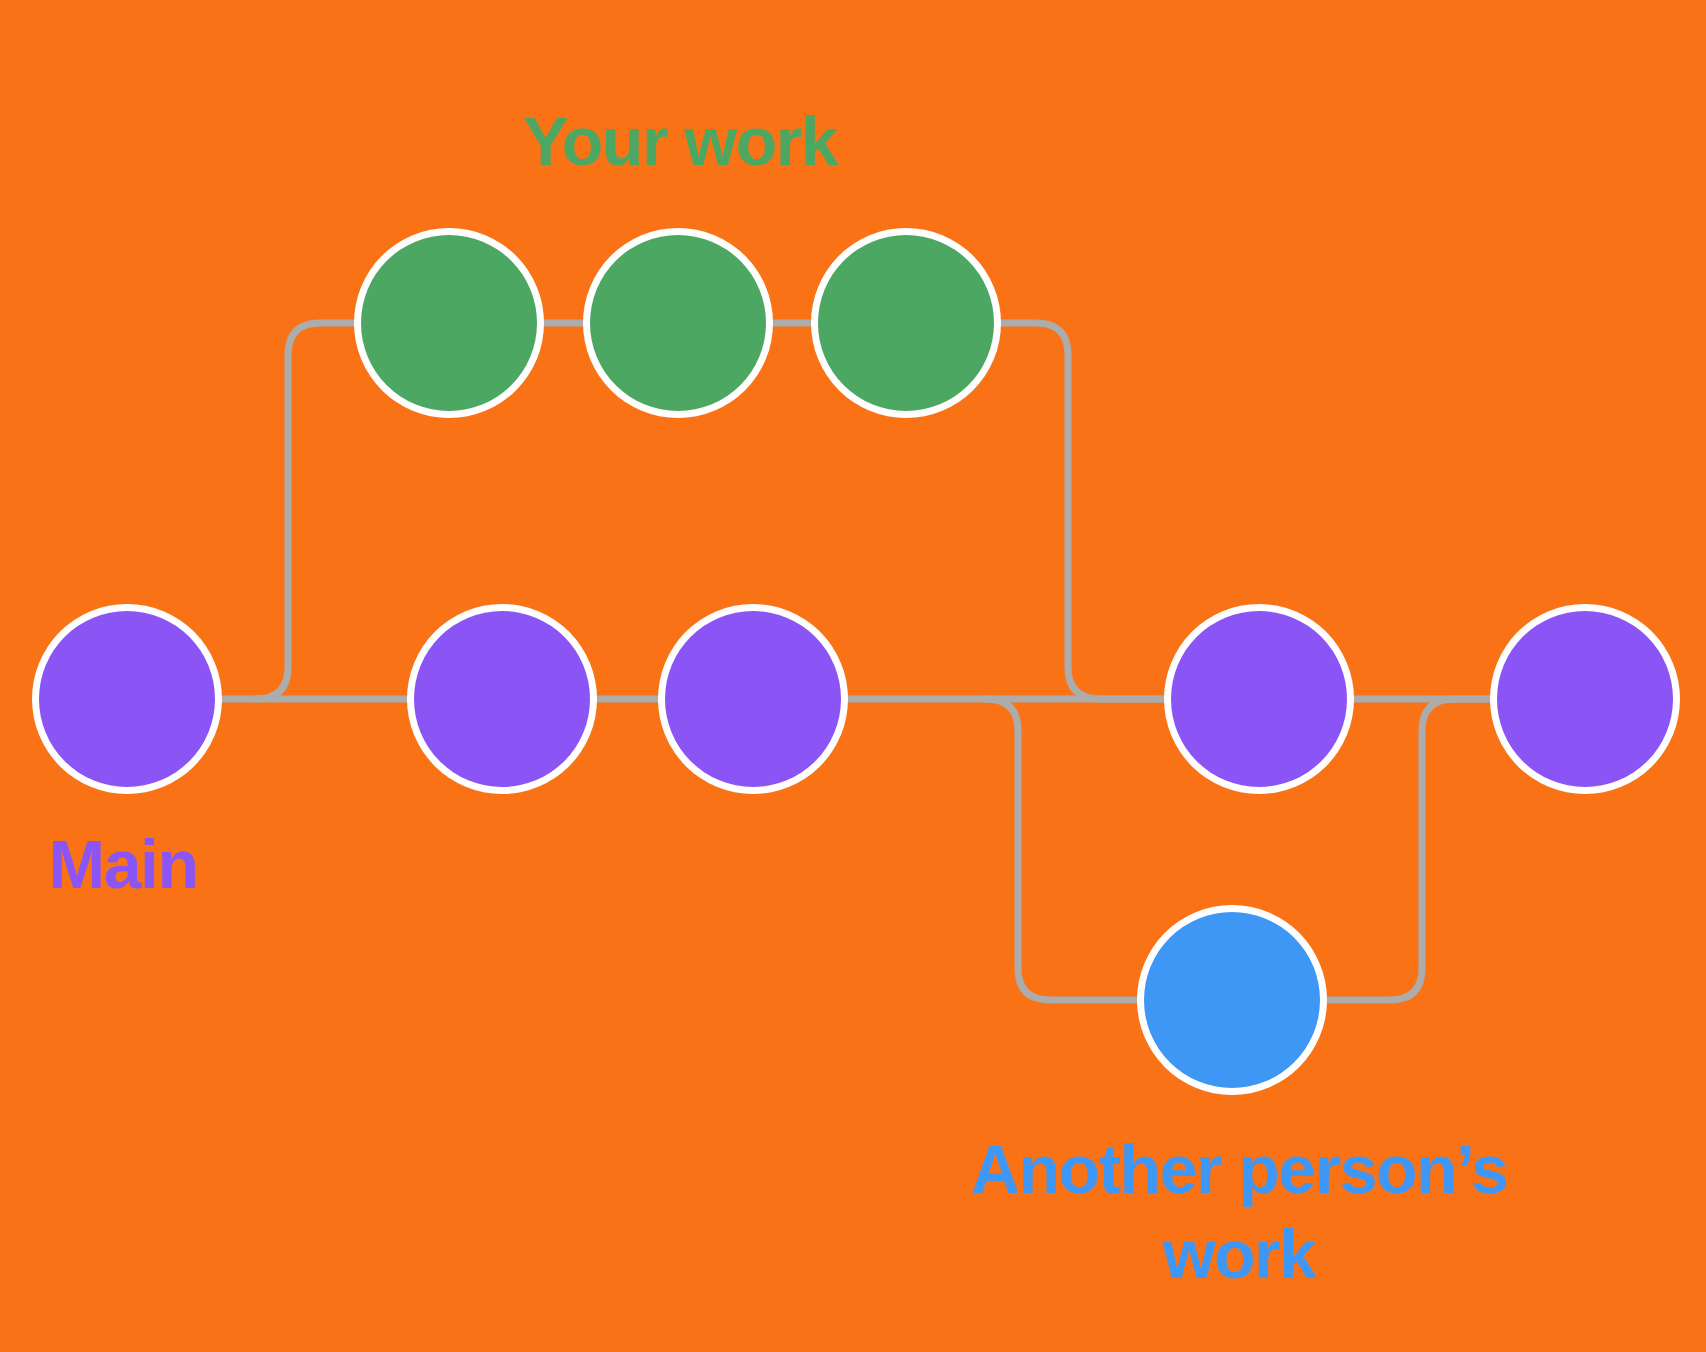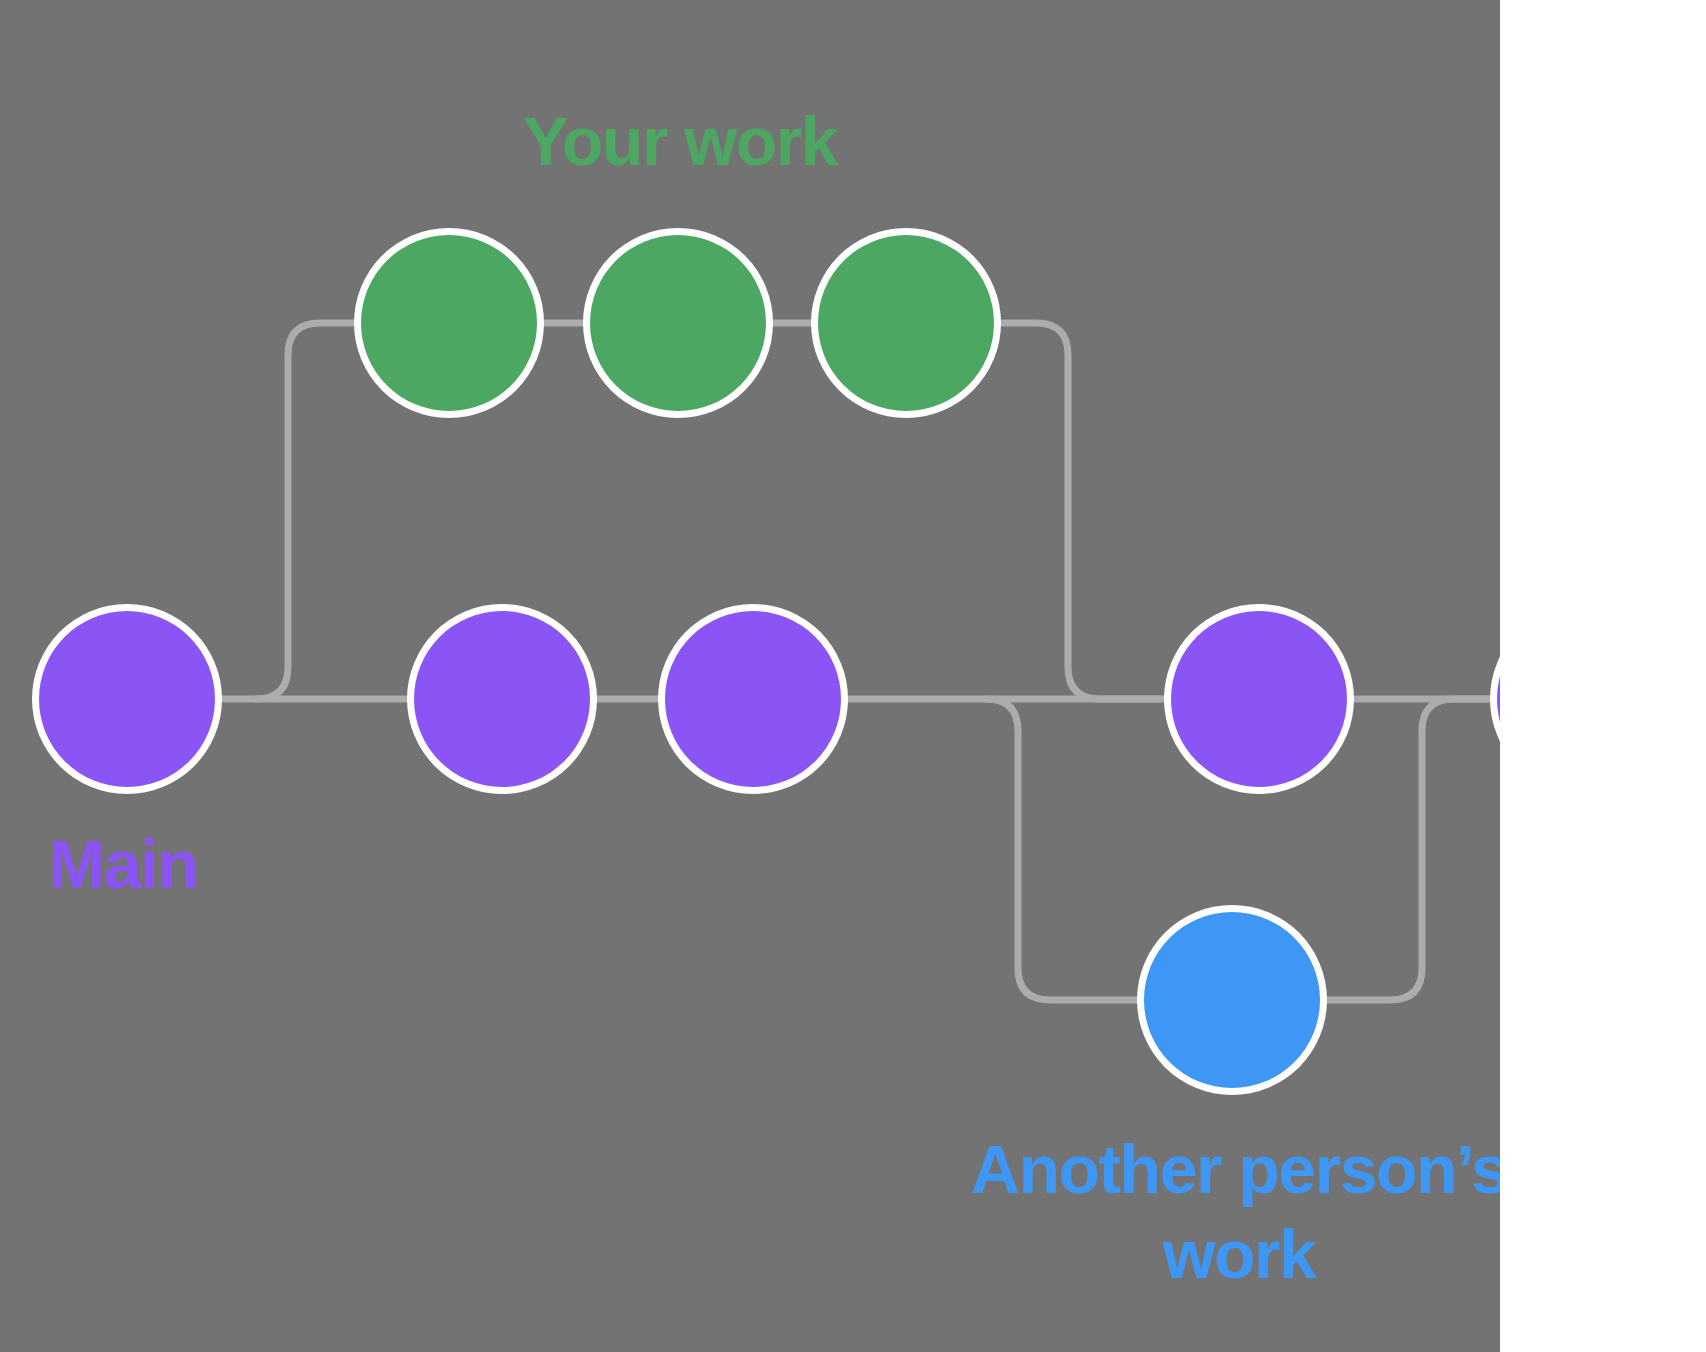--- a/index.html
+++ b/index.html
@@ -2,23 +2,23 @@
 <html><head>
 <meta charset="utf-8">
 <style>
   html, body {
     margin: 0;
     padding: 0;
     background: #ffffff;
   }
   .stage {
     position: relative;
-    width: 1500px;
+    width: 1706px;
     height: 1352px;
-    background: #737373;
+    background: #f97316;
     overflow: hidden;
     font-family: "Liberation Sans", "DejaVu Sans", sans-serif;
   }
   svg.diagram {
     display: block;
     width: 1706px;
     height: 1352px;
   }
   .branch-line {
     fill: none;

